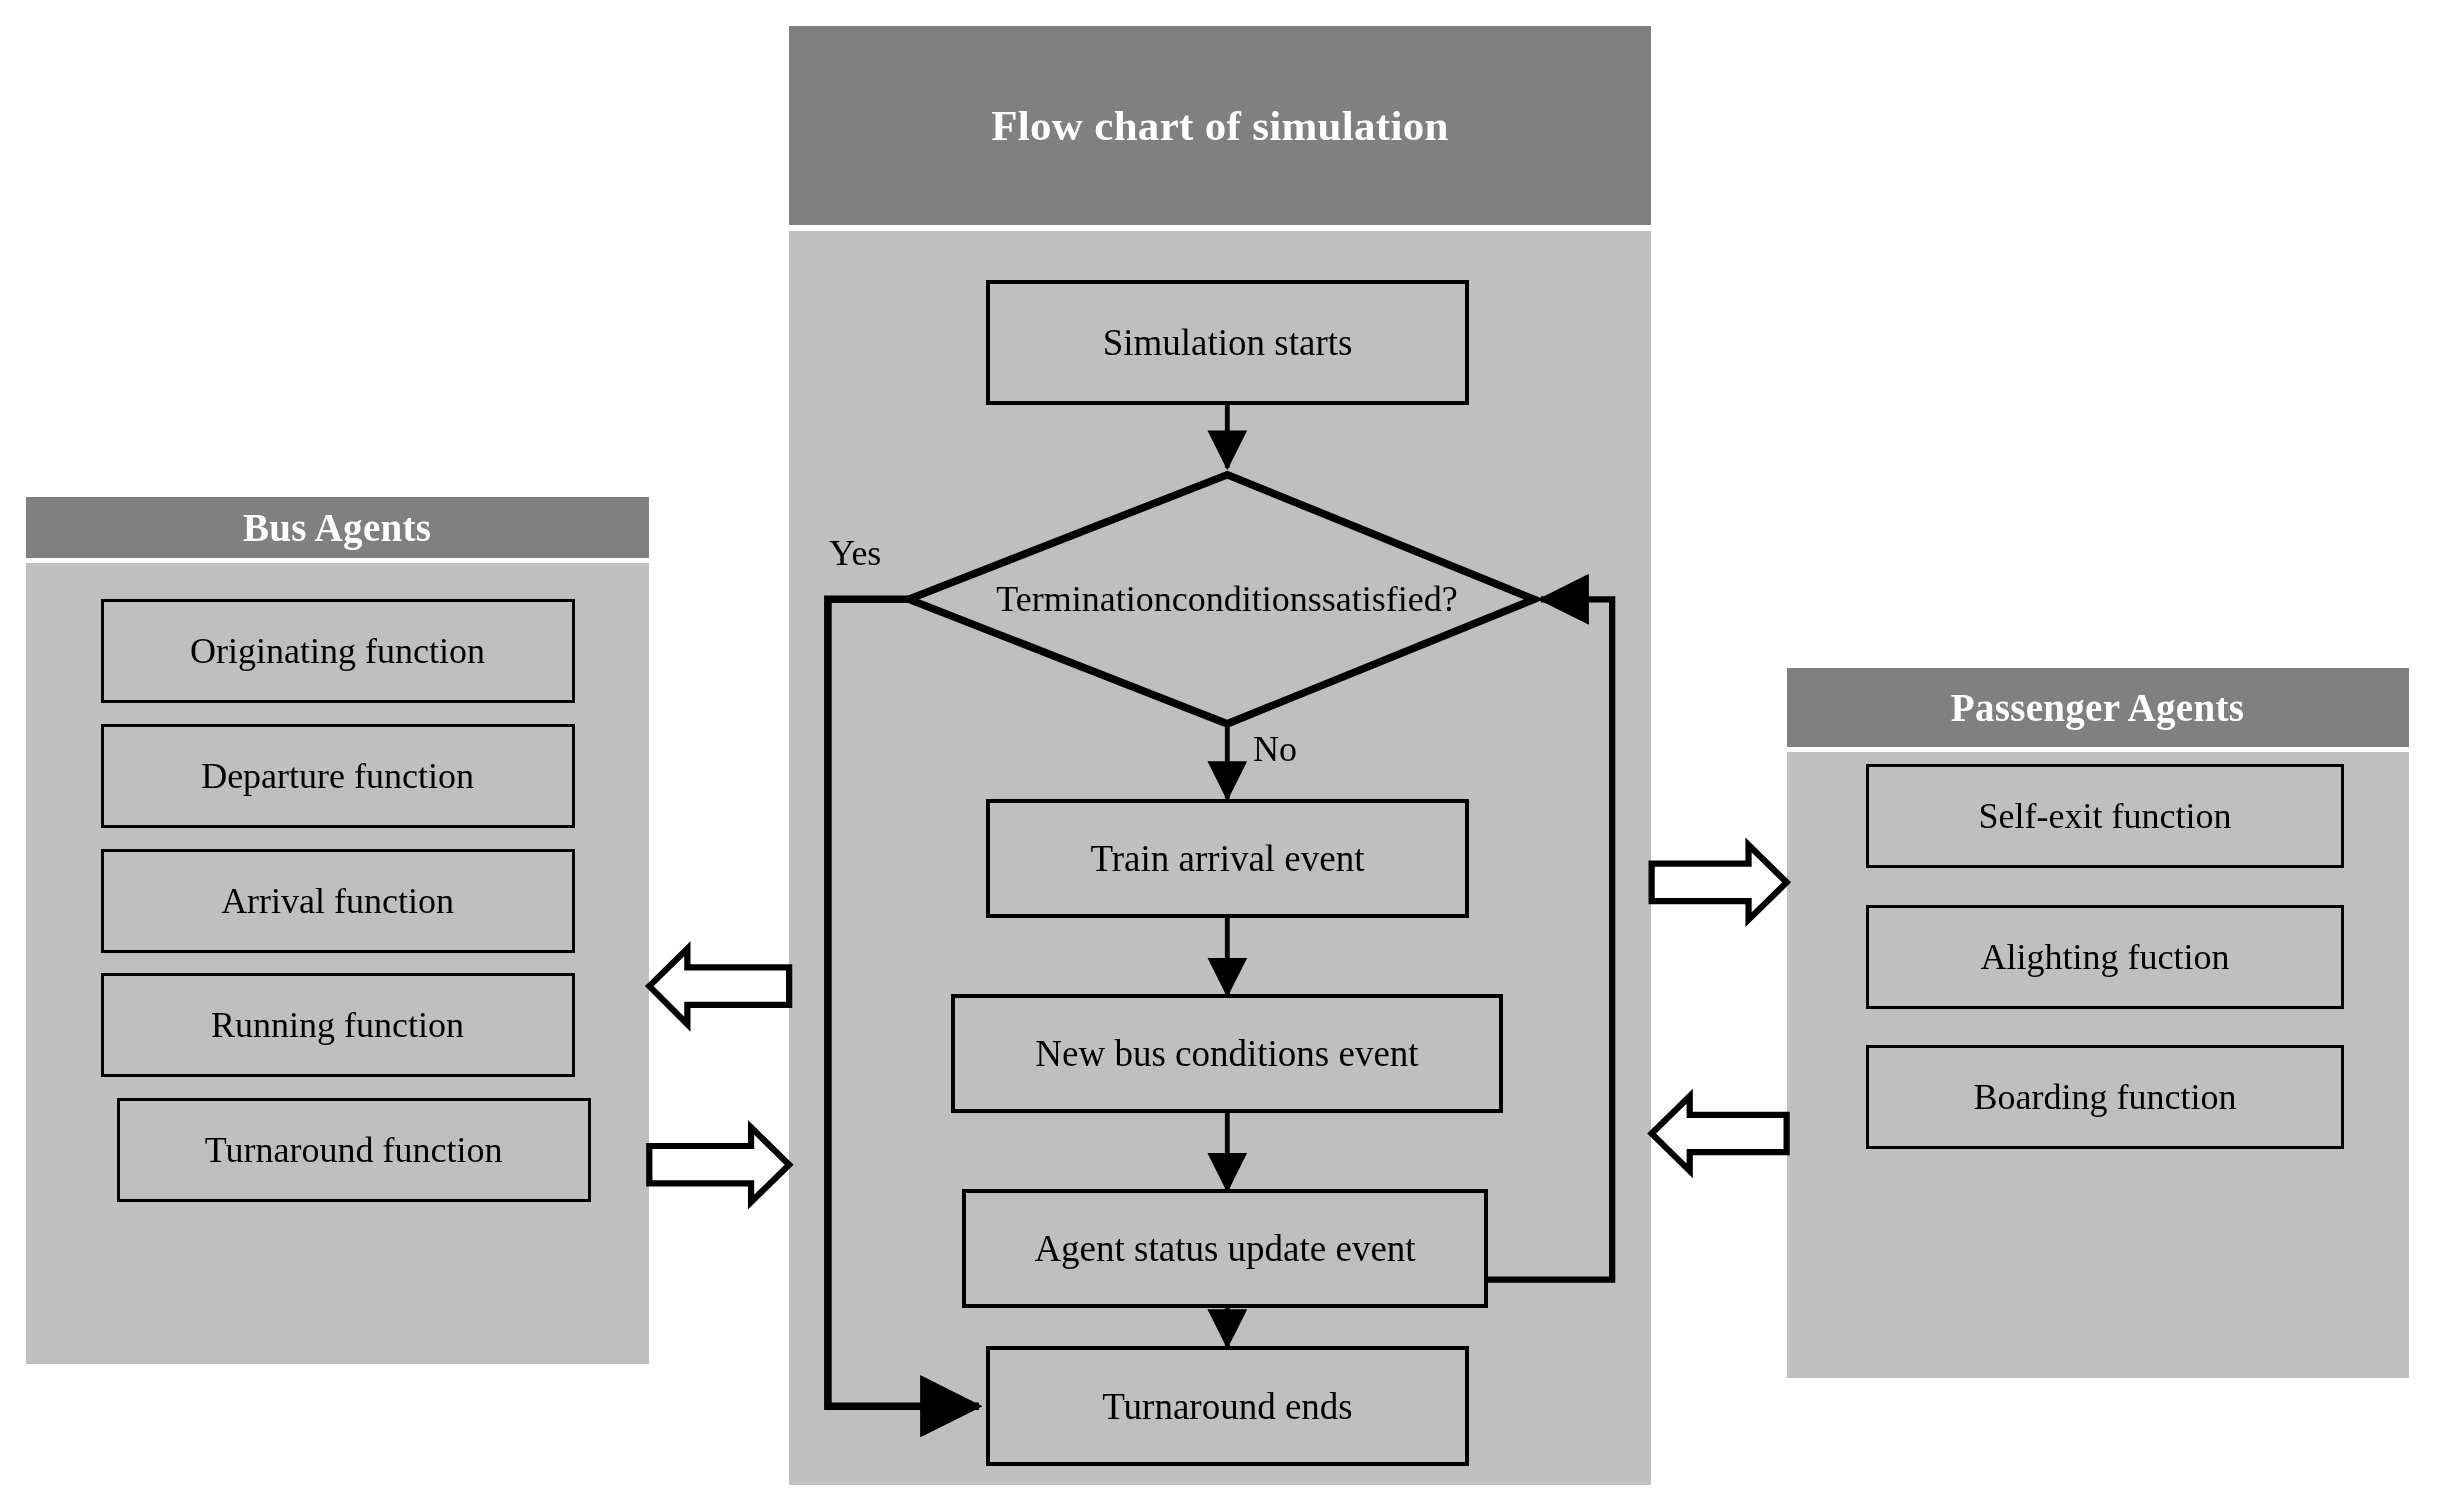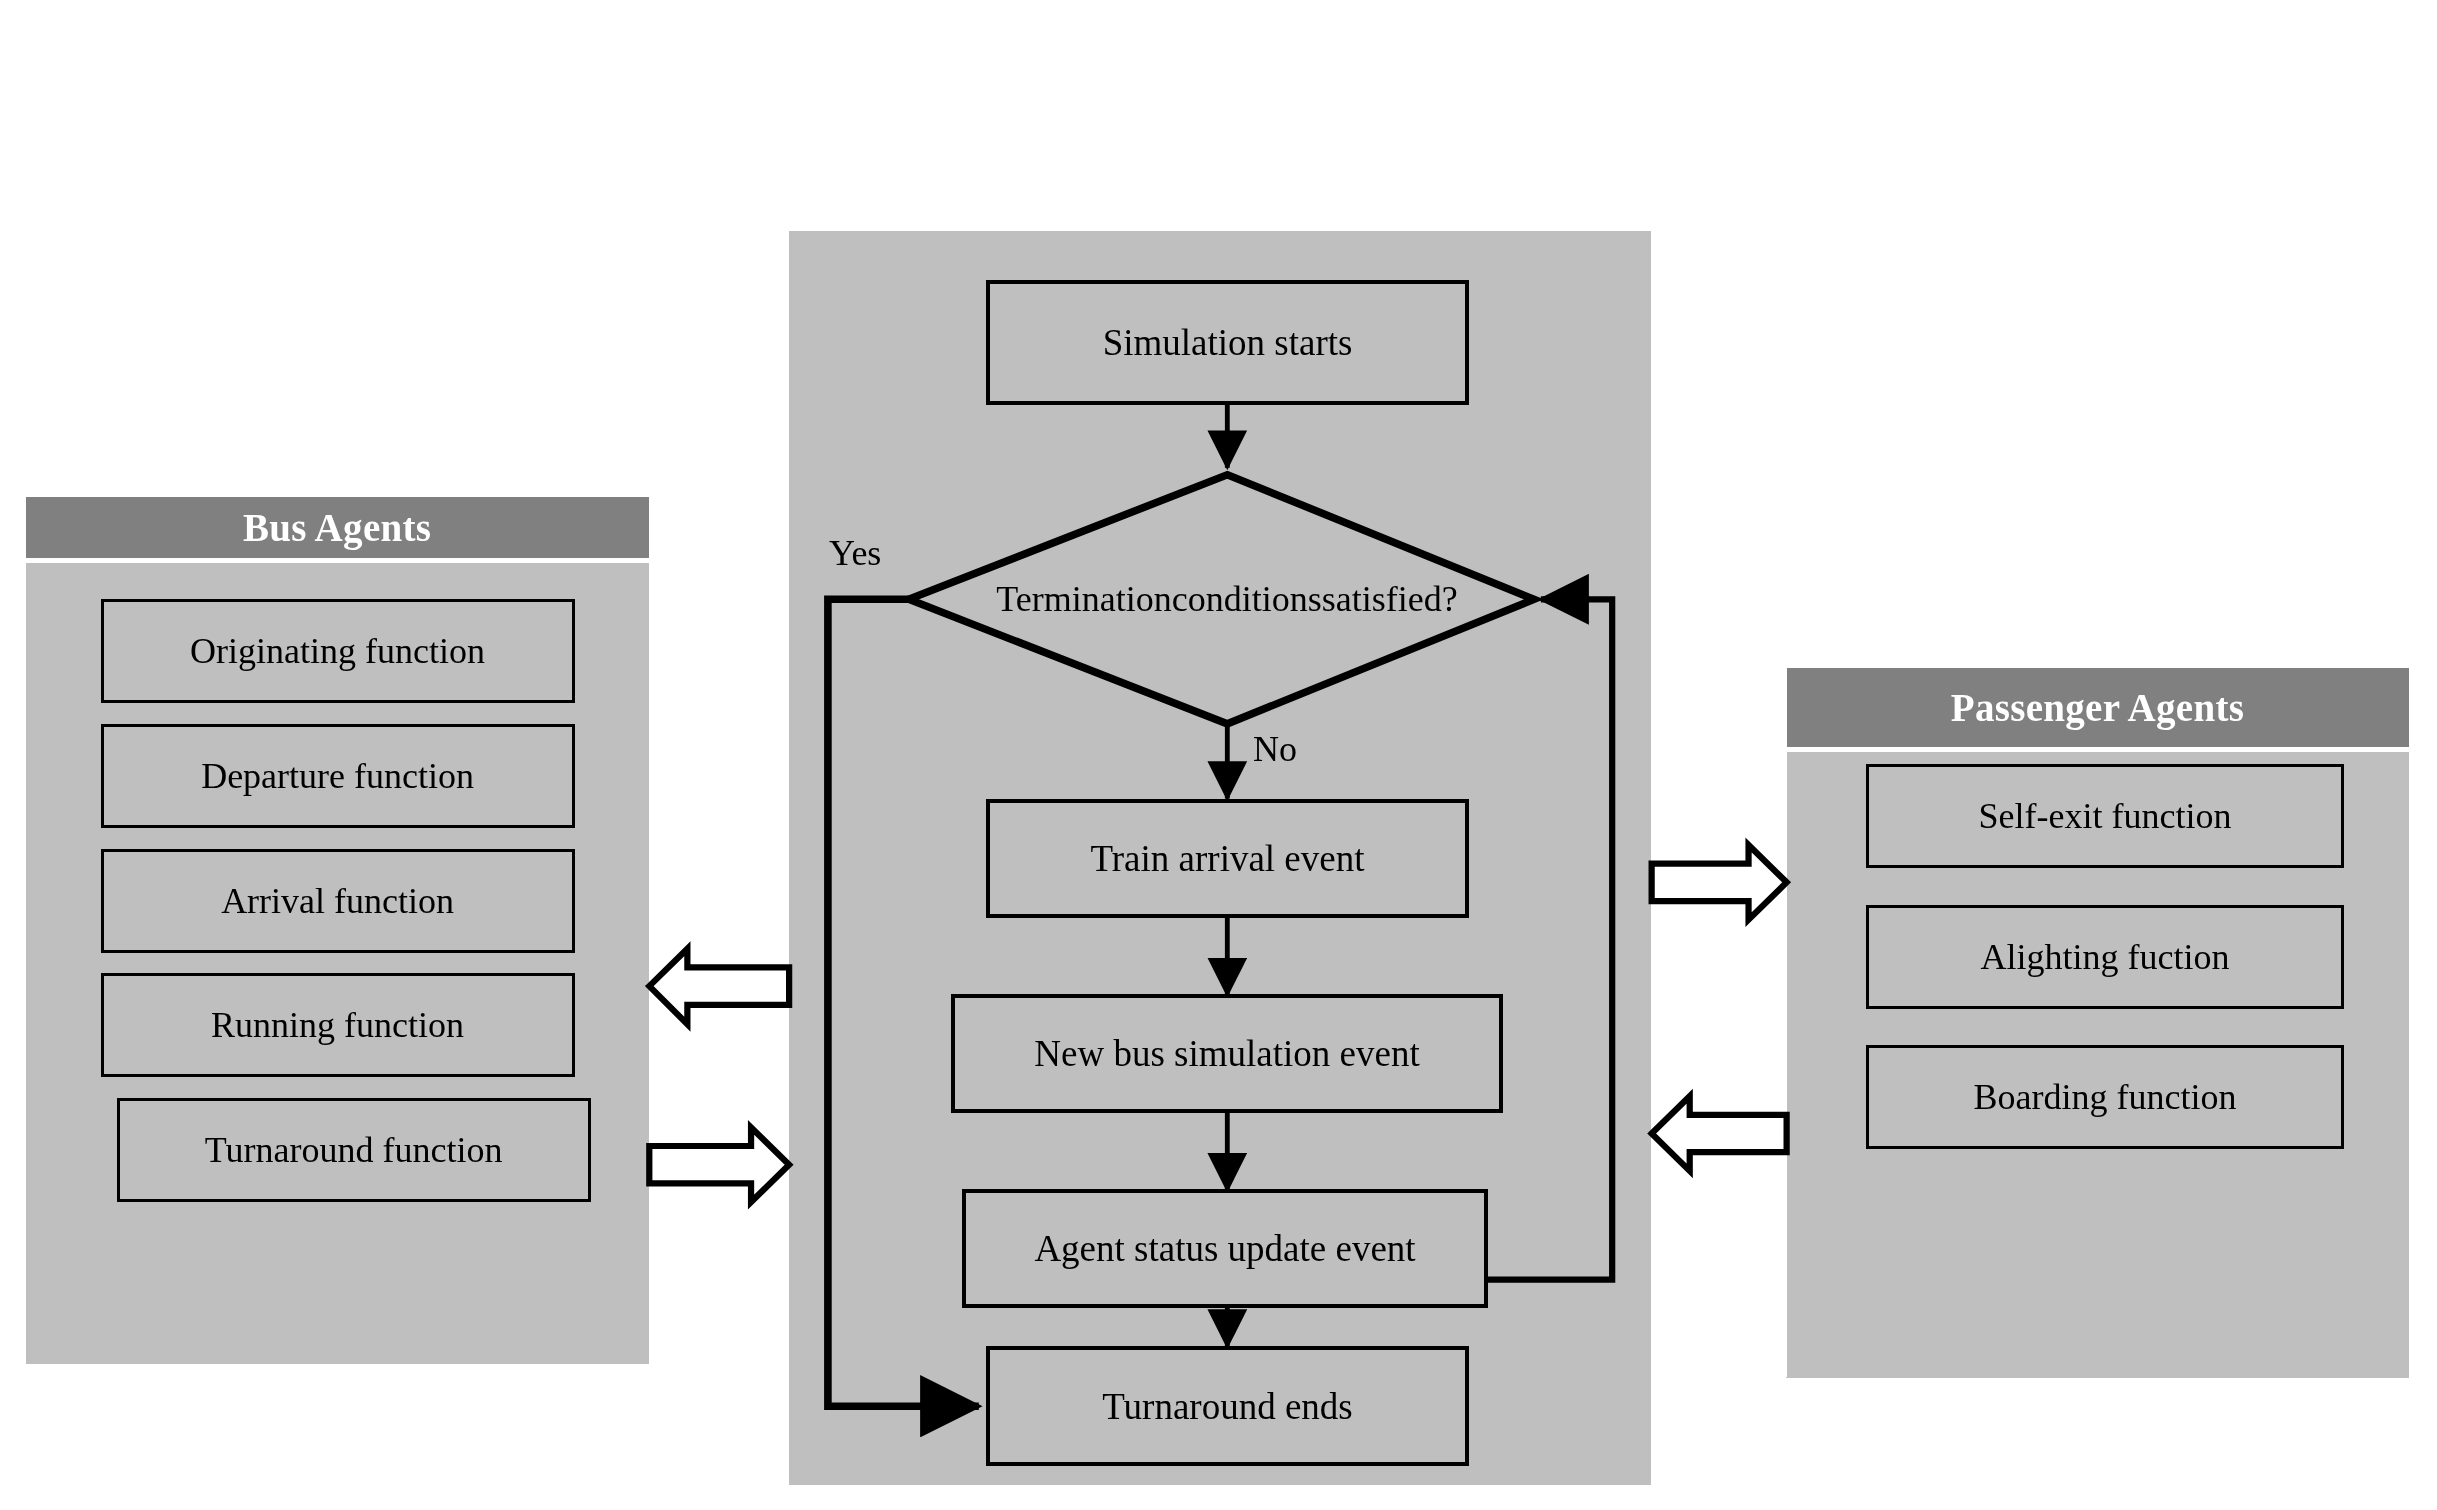--- a/index.html
+++ b/index.html
@@ -49,20 +49,23 @@
     <div class="fnbox" style="left:75px;top:476px;width:474px;height:104px;">
       <span style="font-size:36px;">Running function</span>
     </div>
     <div class="fnbox" style="left:91px;top:601px;width:474px;height:104px;">
       <span style="font-size:36px;">Turnaround function</span>
     </div>
   </div>
 
   <div class="panel" style="left:789px;top:26px;width:862px;height:1459px;">
 
+    <div class="panel-head" style="left:0;top:0;width:862px;height:199px;">
+      <span style="font-size:43px;">Flow chart of simulation</span>
+    </div>
 
     <div class="panel-body" style="left:0;top:205px;width:862px;height:1254px;"></div>
   </div>
 
   <svg class="layer" viewBox="0 0 3522 2182" preserveAspectRatio="none" aria-hidden="true">
     <defs>
       <marker id="ah" viewBox="0 0 10 10" refX="9.4" refY="5" markerWidth="8.2" markerHeight="8.2" orient="auto-start-reverse">
         <path d="M 0 0 L 10 5 L 0 10 z" fill="#000"></path>
       </marker>
     </defs>
@@ -95,21 +98,21 @@
 
   <div class="flowbox" style="left:986px;top:280px;width:483px;height:125px;">
     <span style="font-size:37px;">Simulation starts</span>
   </div>
 
   <div class="flowbox" style="left:986px;top:799px;width:483px;height:119px;">
     <span style="font-size:37px;">Train arrival event</span>
   </div>
 
   <div class="flowbox" style="left:951px;top:994px;width:552px;height:119px;">
-    <span style="font-size:37px;">New bus simulation event</span>
+    <span style="font-size:37px;">New bus conditions event</span>
   </div>
 
   <div class="flowbox" style="left:962px;top:1189px;width:526px;height:119px;">
     <span style="font-size:37px;">Agent status update event</span>
   </div>
 
   <div class="flowbox" style="left:986px;top:1346px;width:483px;height:120px;">
     <span style="font-size:37px;">Turnaround ends</span>
   </div>
 

